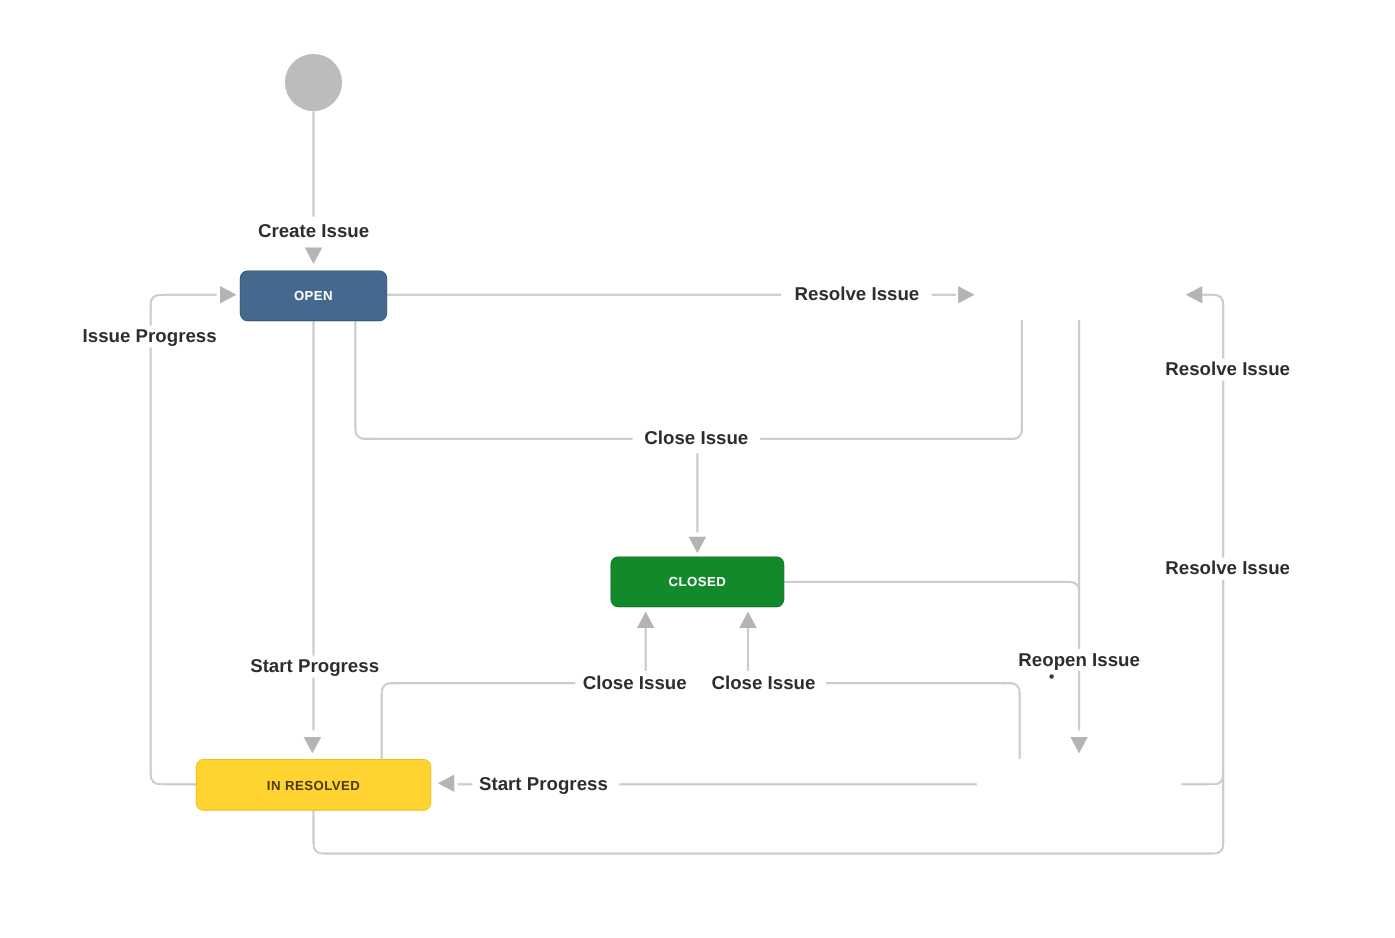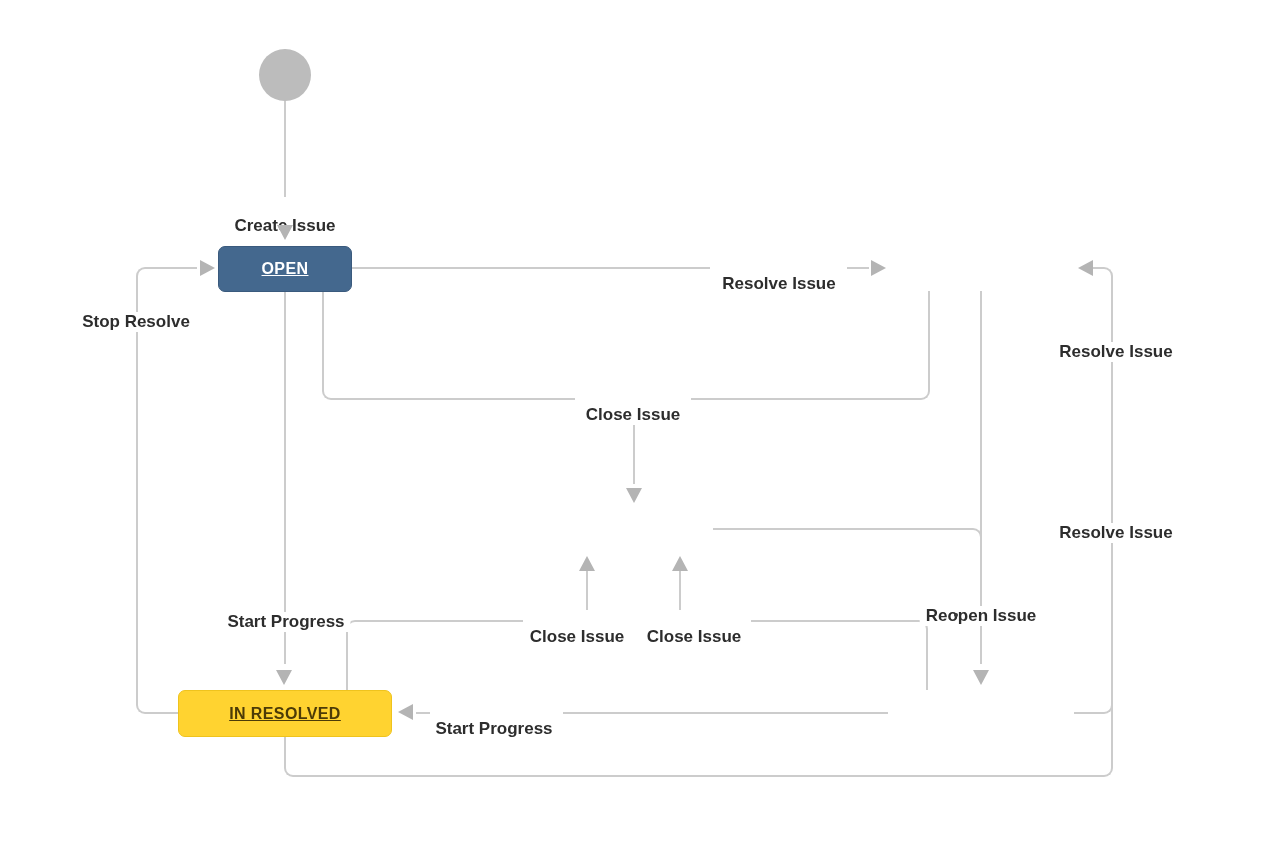--- a/index.html
+++ b/index.html
@@ -19,31 +19,31 @@
   
   .ar{position:absolute;width:0;height:0;z-index:2;}
   .ar.down{border-left:8px solid transparent;border-right:8px solid transparent;border-top:15px solid var(--arrow);}
   .ar.up{border-left:8px solid transparent;border-right:8px solid transparent;border-bottom:15px solid var(--arrow);}
   .ar.left{border-top:8px solid transparent;border-bottom:8px solid transparent;border-right:15px solid var(--arrow);}
   .ar.right{border-top:8px solid transparent;border-bottom:8px solid transparent;border-left:15px solid var(--arrow);}
   
   .node{
     position:absolute;box-sizing:border-box;border-radius:7px;
     display:flex;align-items:center;justify-content:center;
-    font-weight:bold;font-size:16px;letter-spacing:.4px;z-index:3;cursor:pointer;text-decoration:underline;
+    font-weight:bold;font-size:12px;letter-spacing:.4px;z-index:3;cursor:pointer;
   }
   .node.blue{background:#44688E;border:1px solid #3a5a7d;color:#ffffff;}
   .node.green{background:#12892A;border:1px solid #0e7a23;color:#ffffff;}
   .node.yellow{background:#FFD330;border:1px solid #efc31d;color:#4C3B07;}
   .start-circle{position:absolute;width:52px;height:52px;border-radius:50%;background:#bcbcbc;z-index:3;}
   
   .lbl{
     position:absolute;transform:translate(-50%,-50%);
     background:#ffffff;padding:0 6px;white-space:nowrap;
-    font-weight:bold;font-size:17px;color:#2d2d2d;z-index:2;cursor:pointer;margin-top:16px;
+    font-weight:bold;font-size:17px;color:#2d2d2d;z-index:2;cursor:pointer;
   }
   .dot{position:absolute;width:4px;height:4px;border-radius:2px;background:#3a3a3a;z-index:2;}
 </style>
 </head>
 <body>
 
 <div id="canvas">
 
   <div class="start-circle" style="left:259px;top:49px;"></div>
   <div class="vl" style="left:284px;top:101px;height:96px;"></div>
@@ -52,21 +52,21 @@
 
   <div class="hl" style="left:352px;top:267px;width:358px;"></div>
   <div class="lbl" style="left:779px;top:268px;">Resolve Issue</div>
   <div class="hl" style="left:847px;top:267px;width:22px;"></div>
   <div class="ar right" style="left:871px;top:260px;"></div>
 
   <div class="elb tl" style="left:136px;top:267px;width:15px;height:12px;"></div>
   <div class="hl" style="left:149px;top:267px;width:48px;"></div>
   <div class="ar right" style="left:200px;top:260px;"></div>
   <div class="vl" style="left:136px;top:277px;height:428px;"></div>
-  <div class="lbl" style="left:136px;top:306px;">Stop Resolve</div>
+  <div class="lbl" style="left:136px;top:306px;">Issue Progress</div>
   <div class="elb bl" style="left:136px;top:703px;width:15px;height:11px;"></div>
   <div class="hl" style="left:149px;top:712px;width:30px;"></div>
 
   <div class="vl" style="left:284px;top:292px;height:372px;"></div>
   <div class="lbl" style="left:286px;top:606px;">Start Progress</div>
   <div class="ar down" style="left:276px;top:670px;"></div>
 
   <div class="vl" style="left:322px;top:292px;height:98px;"></div>
   <div class="elb bl" style="left:322px;top:388px;width:15px;height:12px;"></div>
   <div class="hl" style="left:335px;top:398px;width:240px;"></div>
@@ -112,15 +112,16 @@
   <div class="lbl" style="left:694px;top:621px;">Close Issue</div>
   <div class="vl" style="left:679px;top:570px;height:40px;"></div>
   <div class="ar up" style="left:672px;top:556px;"></div>
 
   <div class="hl" style="left:563px;top:712px;width:325px;"></div>
   <div class="lbl" style="left:494px;top:713px;">Start Progress</div>
   <div class="hl" style="left:416px;top:712px;width:14px;"></div>
   <div class="ar left" style="left:398px;top:704px;"></div>
 
   <div class="node blue" style="left:218px;top:246px;width:134px;height:46px;">OPEN</div>
+  <div class="node green" style="left:555px;top:506px;width:158px;height:46px;">CLOSED</div>
   <div class="node yellow" style="left:178px;top:690px;width:214px;height:47px;">IN RESOLVED</div>
 
 </div>
 
 </body></html>

